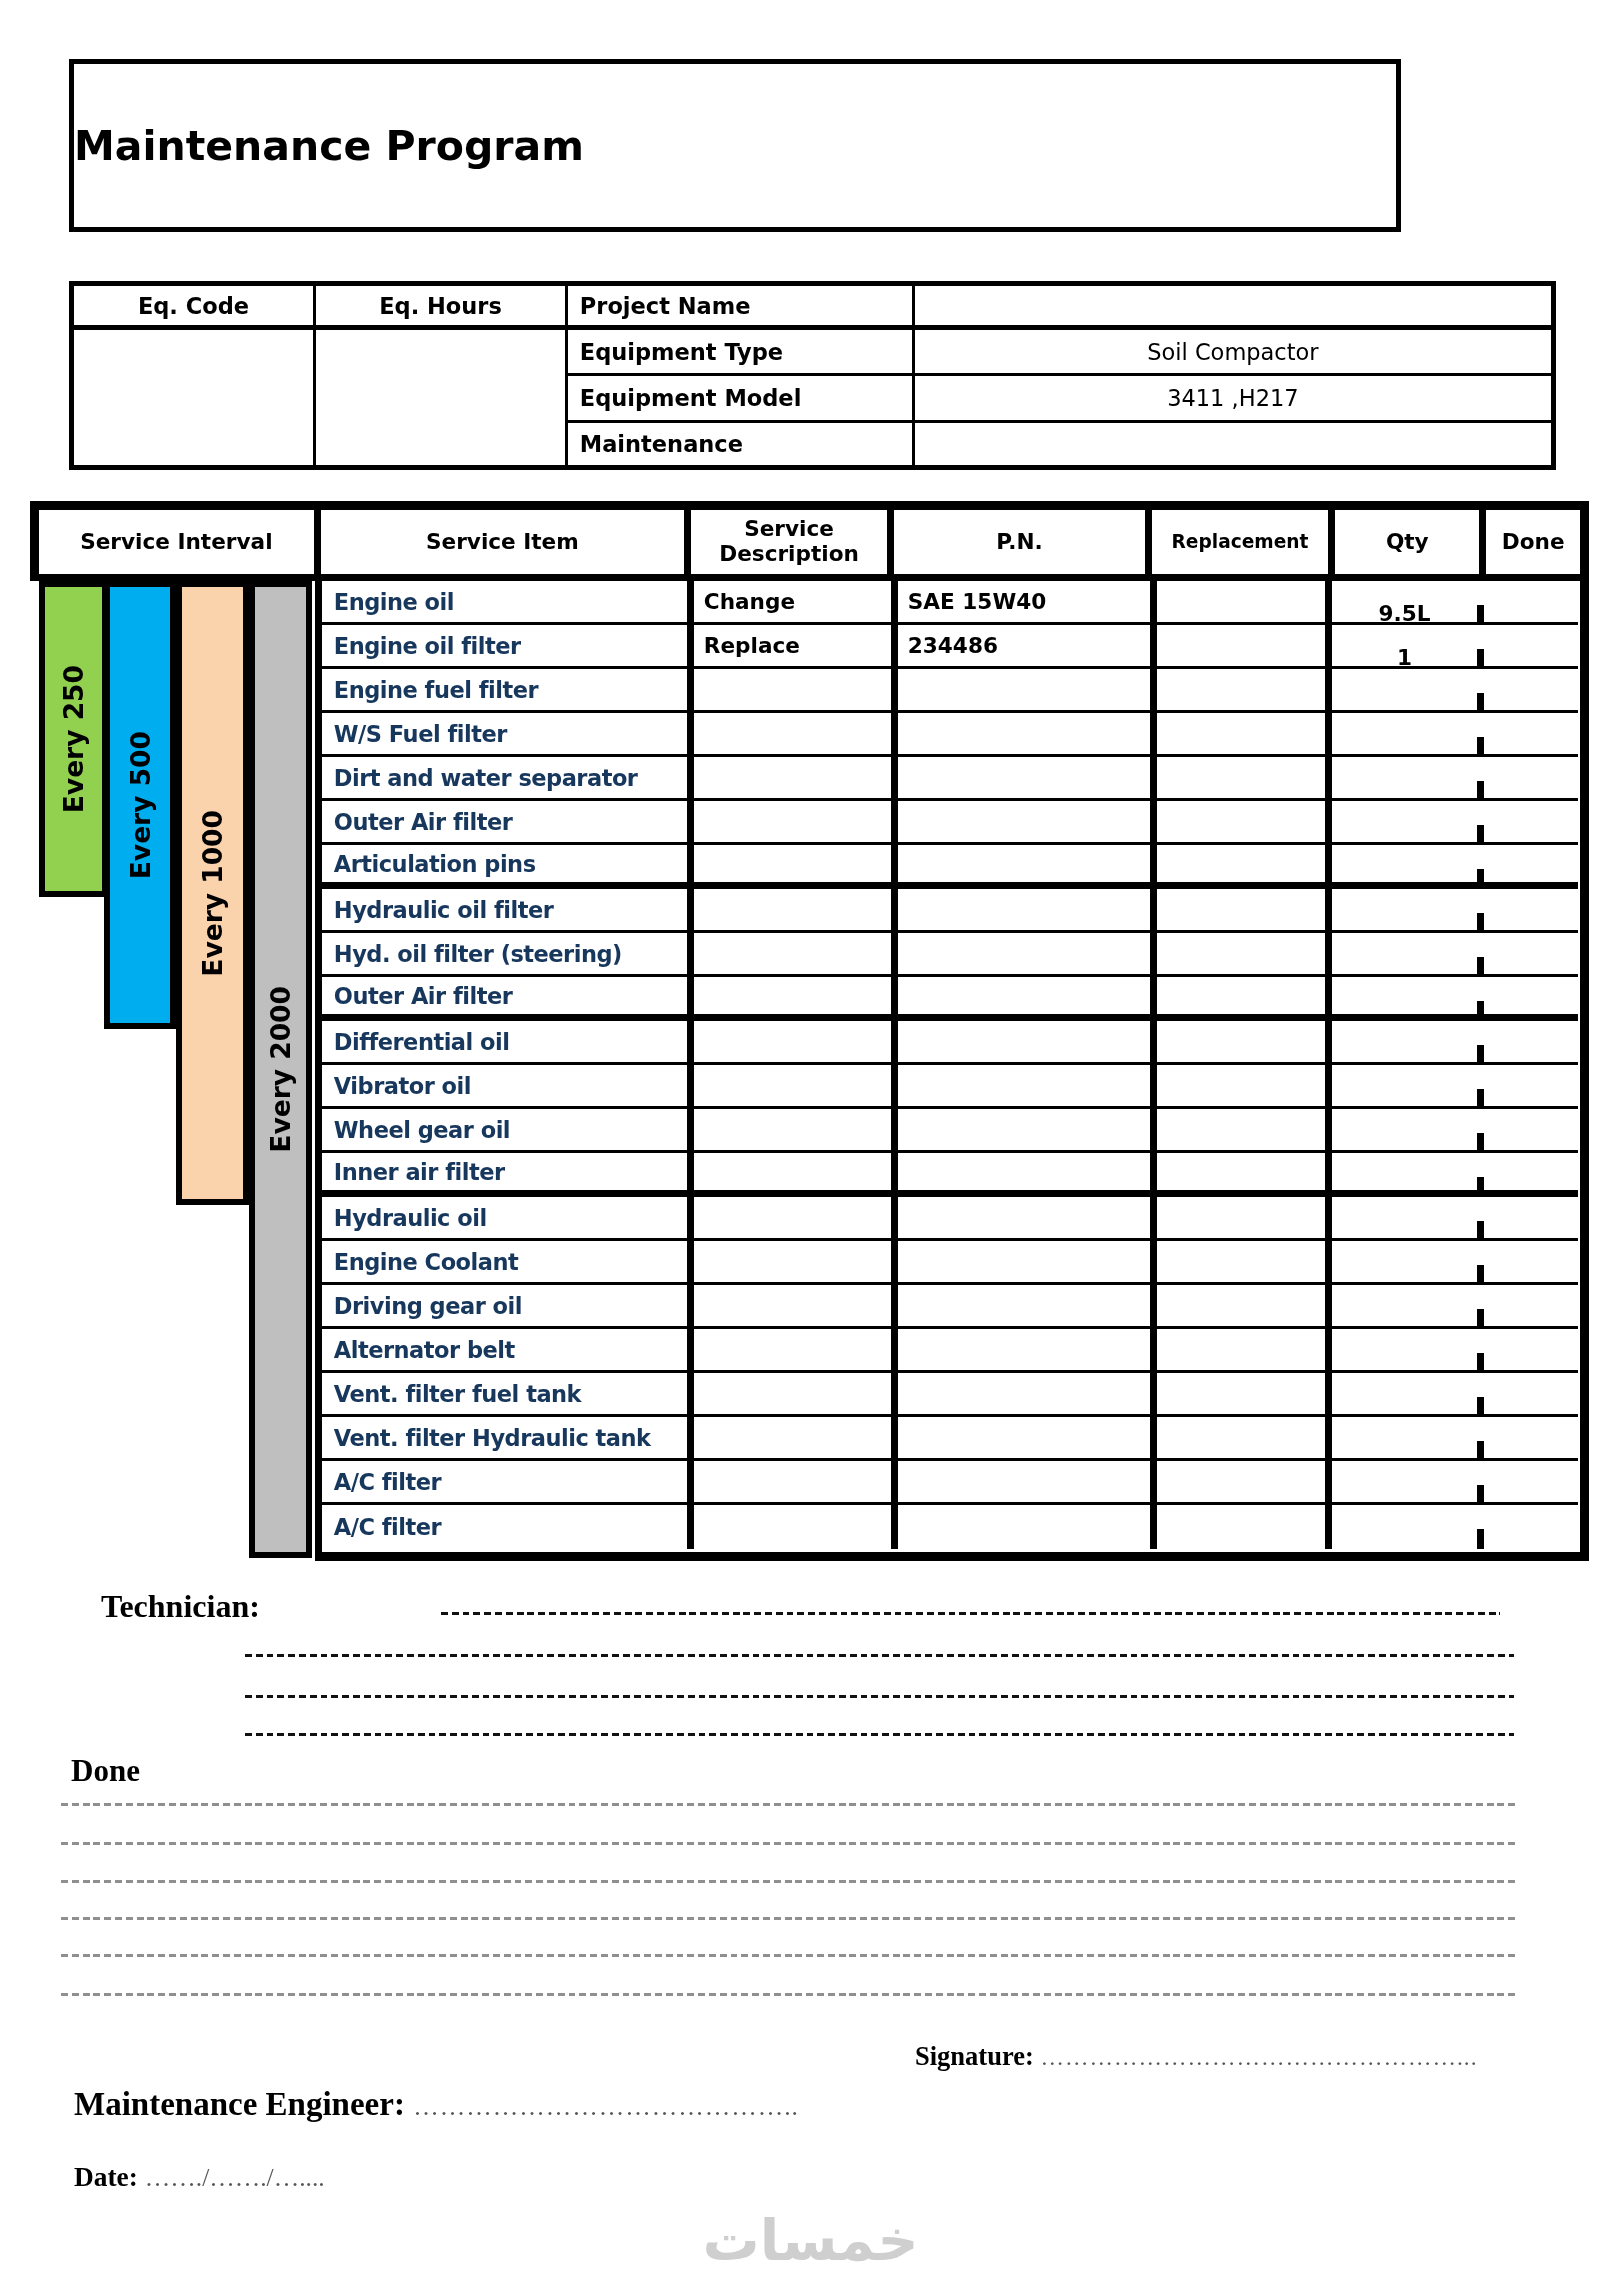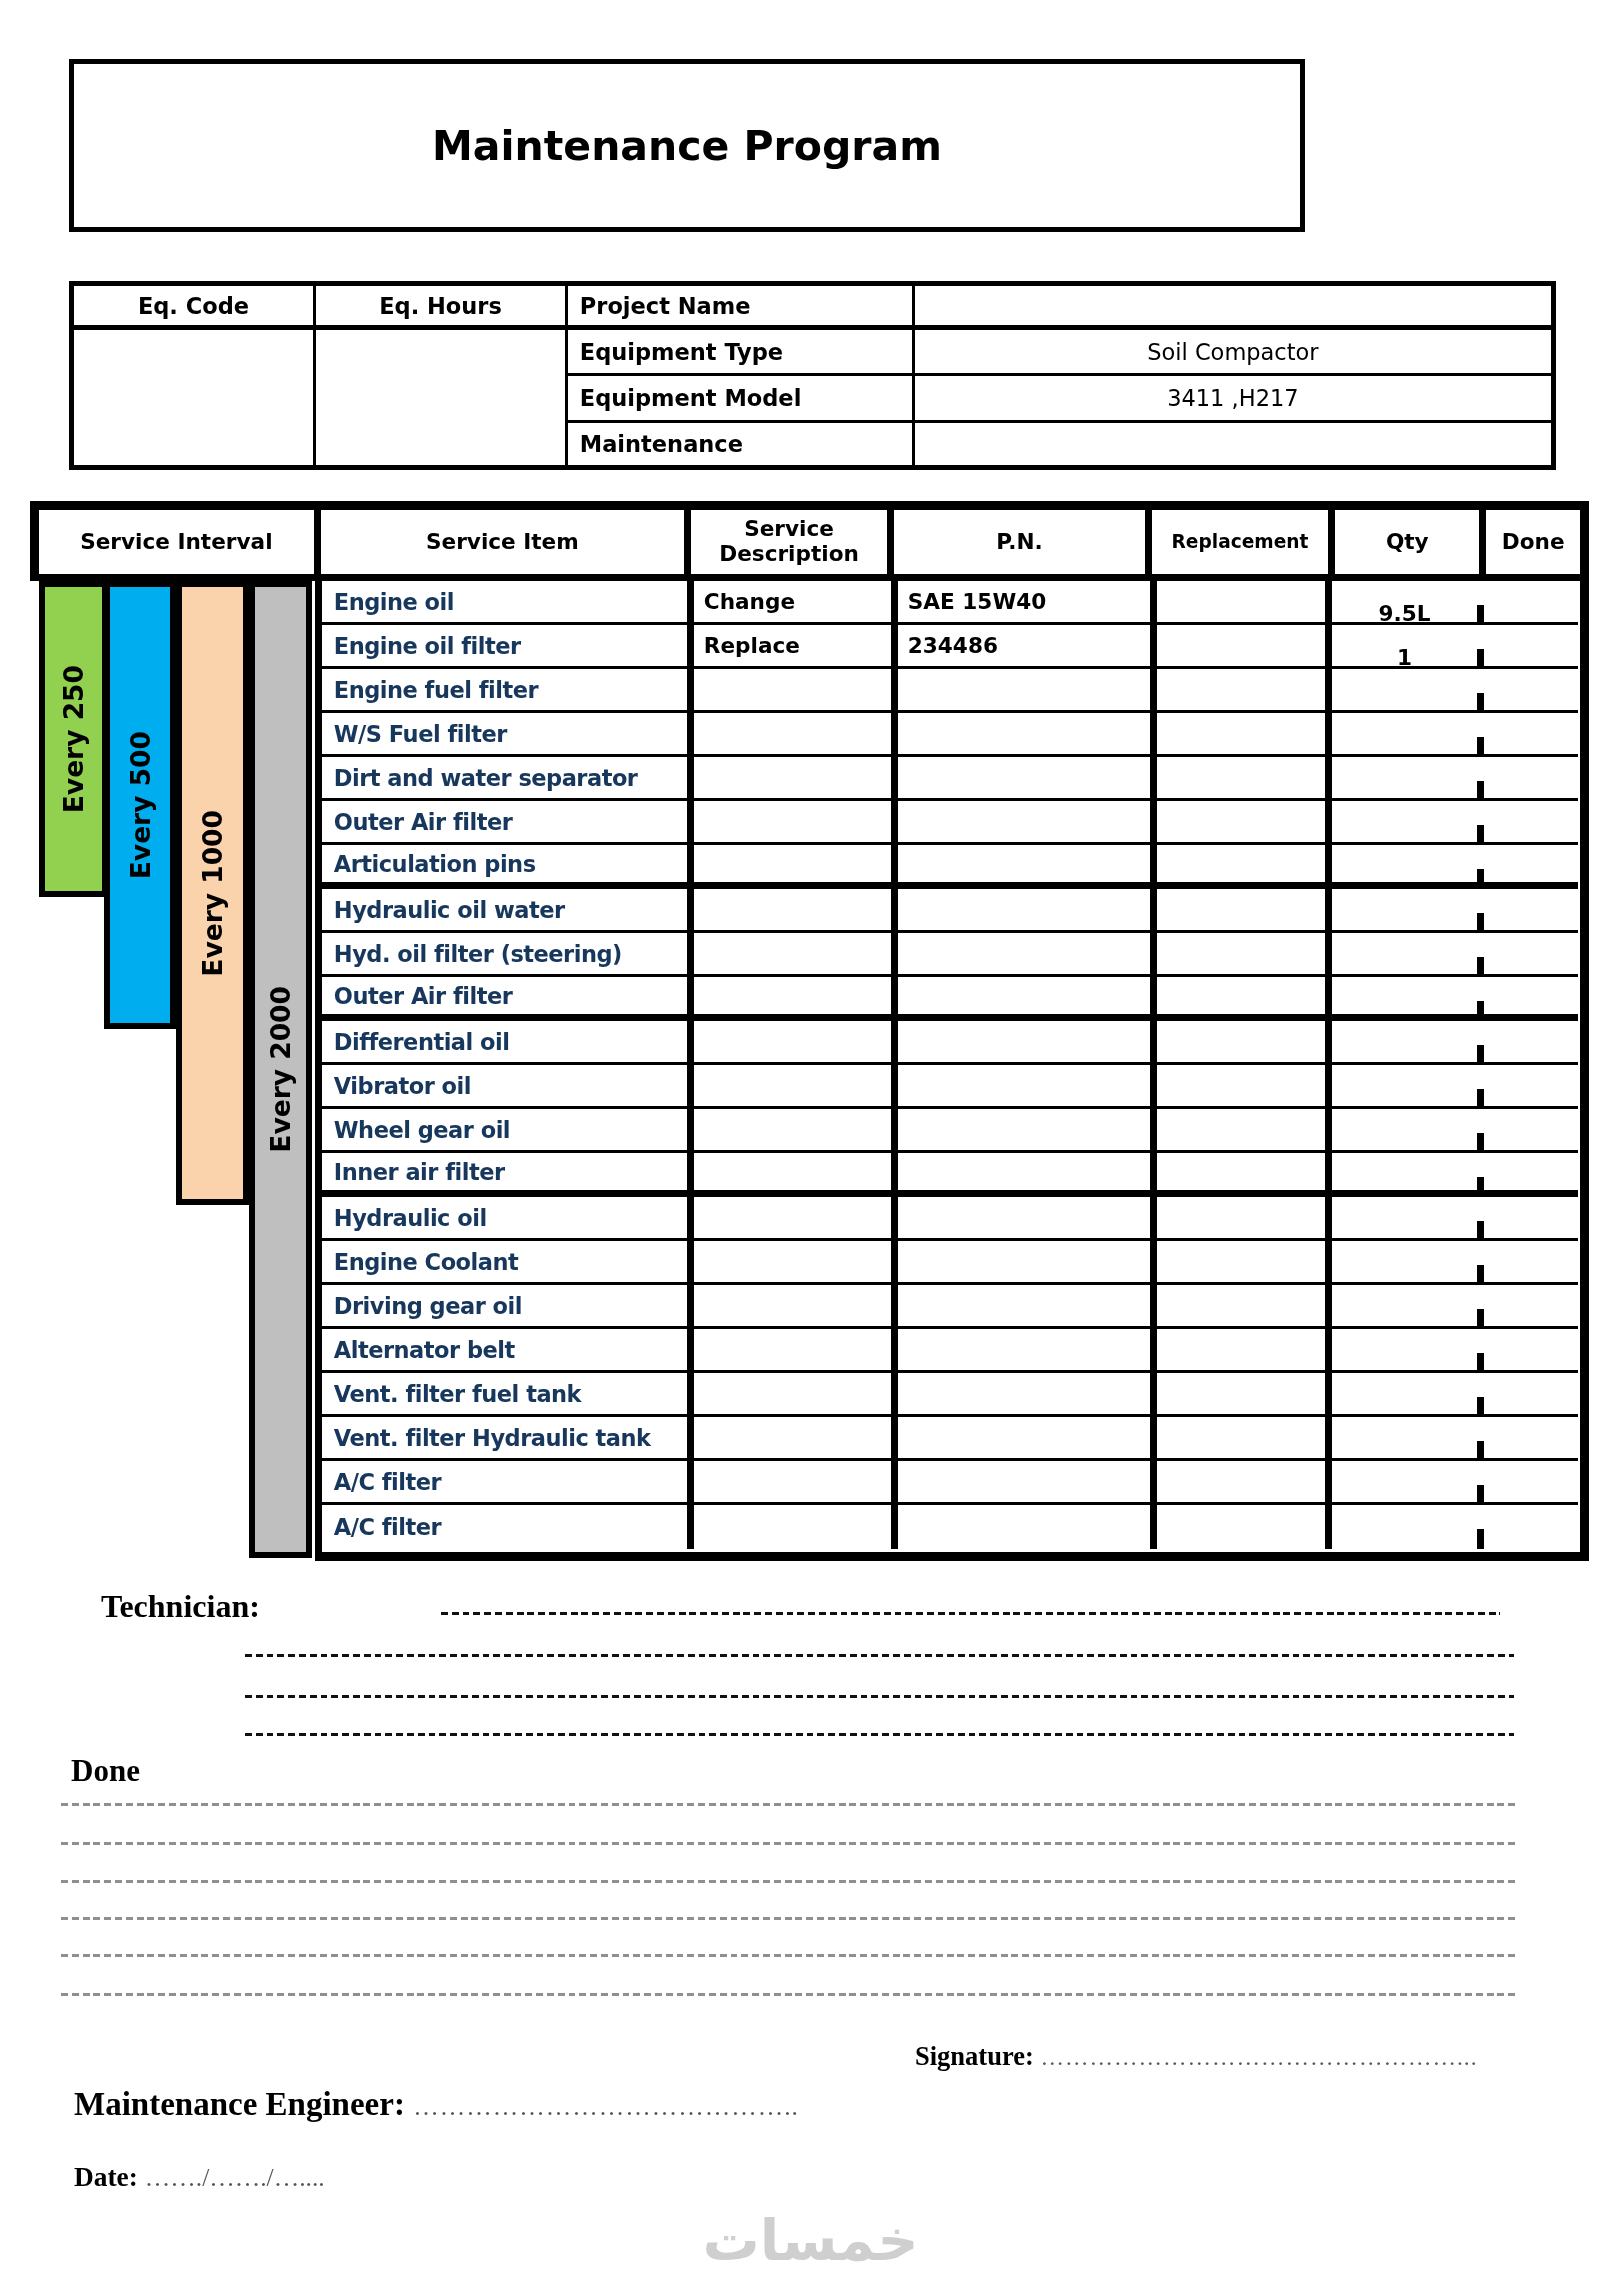--- a/index.html
+++ b/index.html
@@ -1,22 +1,22 @@
 <!DOCTYPE html>
 <html><head>
 <meta charset="utf-8">
 <style>
   html,body{margin:0;padding:0;background:#fff;}
   .page{position:relative;width:1621px;height:2292px;background:#ffffff;
         font-family:"DejaVu Sans","Liberation Sans",sans-serif;color:#000;overflow:hidden;}
 
   
-  .title-box{position:absolute;left:69px;top:59px;width:1236px;height:173px;
+  .title-box{position:absolute;left:69px;top:59px;width:1332px;height:173px;
              border:5.9px solid #000;box-sizing:border-box;
-             display:flex;align-items:center;justify-content:center;}
+             display:flex;align-items:center;}
   .title-box span{font-size:41px;font-weight:bold;}
 
   
   .info-table{position:absolute;left:69px;top:281px;width:1487px;height:189px;
               border-collapse:collapse;table-layout:fixed;}
   .info-table td{border:3.9px solid #000;font-size:22.5px;padding:0;overflow:hidden;}
   .info-table{border:5.9px solid #000;}
   .info-table tr.hdr td{border-bottom:5.9px solid #000;}
   .info-table td.c-center{text-align:center;font-weight:bold;}
   .info-table td.c-label{padding-left:11.8px;font-weight:bold;}
@@ -169,21 +169,21 @@
           <div class="cell pn"></div>
           <div class="cell repl"></div>
           <div class="cell qty"></div>
           <div class="cell done last-col"></div>
           <div class="cell item thick">Articulation pins</div>
           <div class="cell desc thick"></div>
           <div class="cell pn thick"></div>
           <div class="cell repl thick"></div>
           <div class="cell qty thick"></div>
           <div class="cell done last-col thick"></div>
-          <div class="cell item">Hydraulic oil water</div>
+          <div class="cell item">Hydraulic oil filter</div>
           <div class="cell desc"></div>
           <div class="cell pn"></div>
           <div class="cell repl"></div>
           <div class="cell qty"></div>
           <div class="cell done last-col"></div>
           <div class="cell item">Hyd. oil filter (steering)</div>
           <div class="cell desc"></div>
           <div class="cell pn"></div>
           <div class="cell repl"></div>
           <div class="cell qty"></div>

